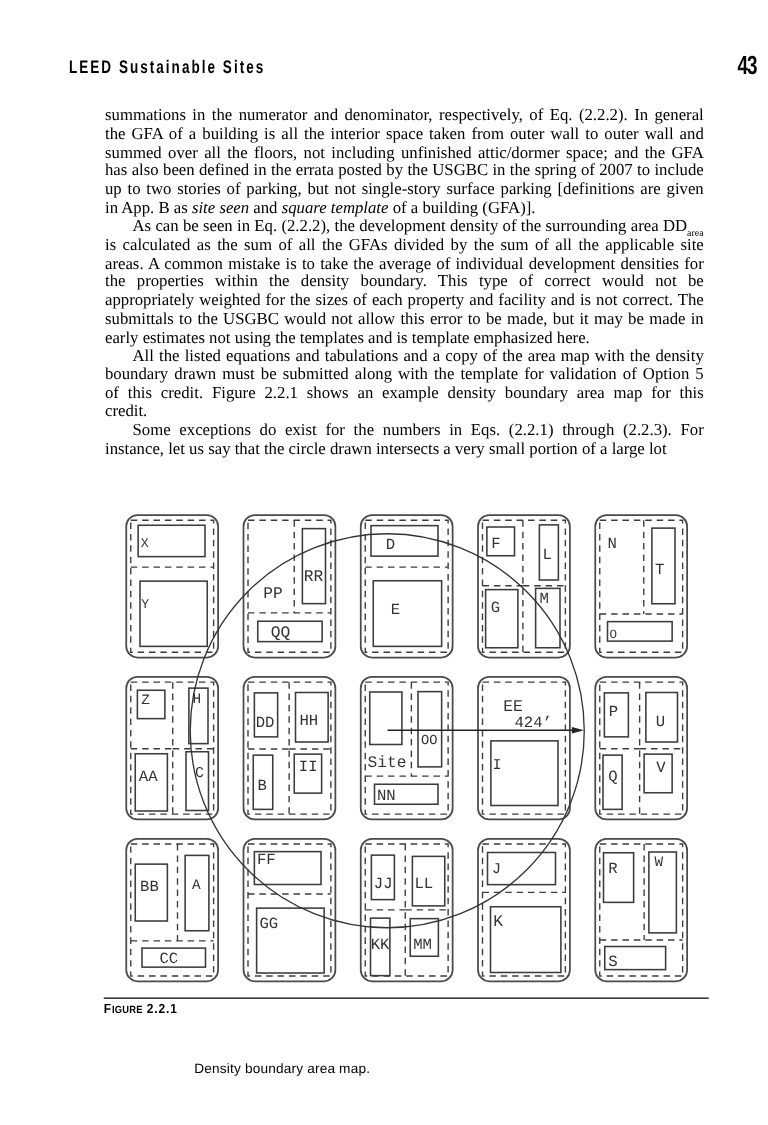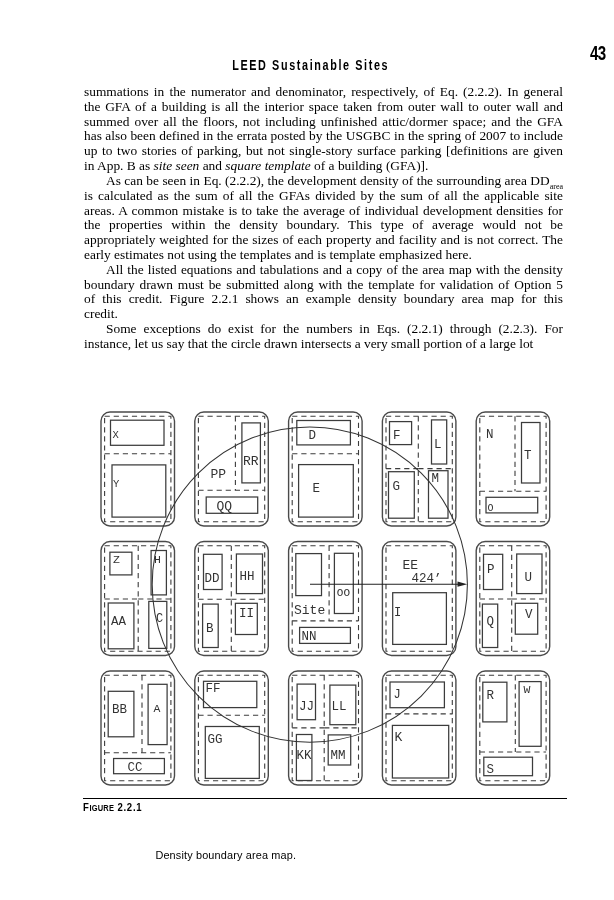--- a/index.html
+++ b/index.html
@@ -1,18 +1,18 @@
 <!DOCTYPE html>
 <html><head>
 <meta charset="utf-8">
 <style>
   html,body{margin:0;padding:0;background:#fff;}
   body{width:614px;height:900px;position:relative;overflow:hidden;
        font-family:"Liberation Serif",serif;color:#000;}
-  .hdr{position:absolute;top:56px;left:0;width:566px;text-align:center;
+  .hdr{position:absolute;top:45px;left:0;width:566px;text-align:left;
        font-family:"Liberation Sans",sans-serif;font-weight:bold;}
   .hdrtxt{display:inline-block;font-size:14.6px;letter-spacing:2.2px;
        transform:scaleX(0.74);transform-origin:right center;}
   .folio{position:absolute;top:41px;left:590px;width:30px;
        font-family:"Liberation Sans",sans-serif;font-weight:bold;font-size:21px;
        transform:scaleX(0.72);transform-origin:left center;letter-spacing:-1px;}
   .textblock{position:absolute;left:84px;top:85px;width:479px;
        font-size:13.4px;line-height:14.82px;}
   .ln{text-align:justify;text-align-last:justify;white-space:nowrap;height:14.82px;}
   .lnlast{text-align:left;height:14.82px;white-space:nowrap;}
@@ -39,22 +39,23 @@
 <div class="textblock">
 <div class="ln">summations in the numerator and denominator, respectively, of Eq. (2.2.2). In general</div>
 <div class="ln">the GFA of a building is all the interior space taken from outer wall to outer wall and</div>
 <div class="ln">summed over all the floors, not including unfinished attic/dormer space; and the GFA</div>
 <div class="ln">has also been defined in the errata posted by the USGBC in the spring of 2007 to include</div>
 <div class="ln">up to two stories of parking, but not single-story surface parking [definitions are given</div>
 <div class="lnlast">in App. B as <i>site seen</i> and <i>square template</i> of a building (GFA)].</div>
 <div class="ln ind">As can be seen in Eq. (2.2.2), the development density of the surrounding area DD<sub class="ar">area</sub></div>
 <div class="ln">is calculated as the sum of all the GFAs divided by the sum of all the applicable site</div>
 <div class="ln">areas. A common mistake is to take the average of individual development densities for</div>
-<div class="ln">the properties within the density boundary. This type of average would not be</div>
+<div class="ln">the properties within the density boundary. This type of correct would not be</div>
 <div class="ln">appropriately weighted for the sizes of each property and facility and is not correct. The</div>
+<div class="ln">submittals to the USGBC would not allow this error to be made, but it may be made in</div>
 <div class="lnlast">early estimates not using the templates and is template emphasized here.</div>
 <div class="ln ind">All the listed equations and tabulations and a copy of the area map with the density</div>
 <div class="ln">boundary drawn must be submitted along with the template for validation of Option 5</div>
 <div class="ln">of this credit. Figure 2.2.1 shows an example density boundary area map for this</div>
 <div class="lnlast">credit.</div>
 <div class="ln ind">Some exceptions do exist for the numbers in Eqs. (2.2.1) through (2.2.3). For</div>
 <div class="lnlast">instance, let us say that the circle drawn intersects a very small portion of a large lot</div>
 </div>
 
 <div class="figwrap">

